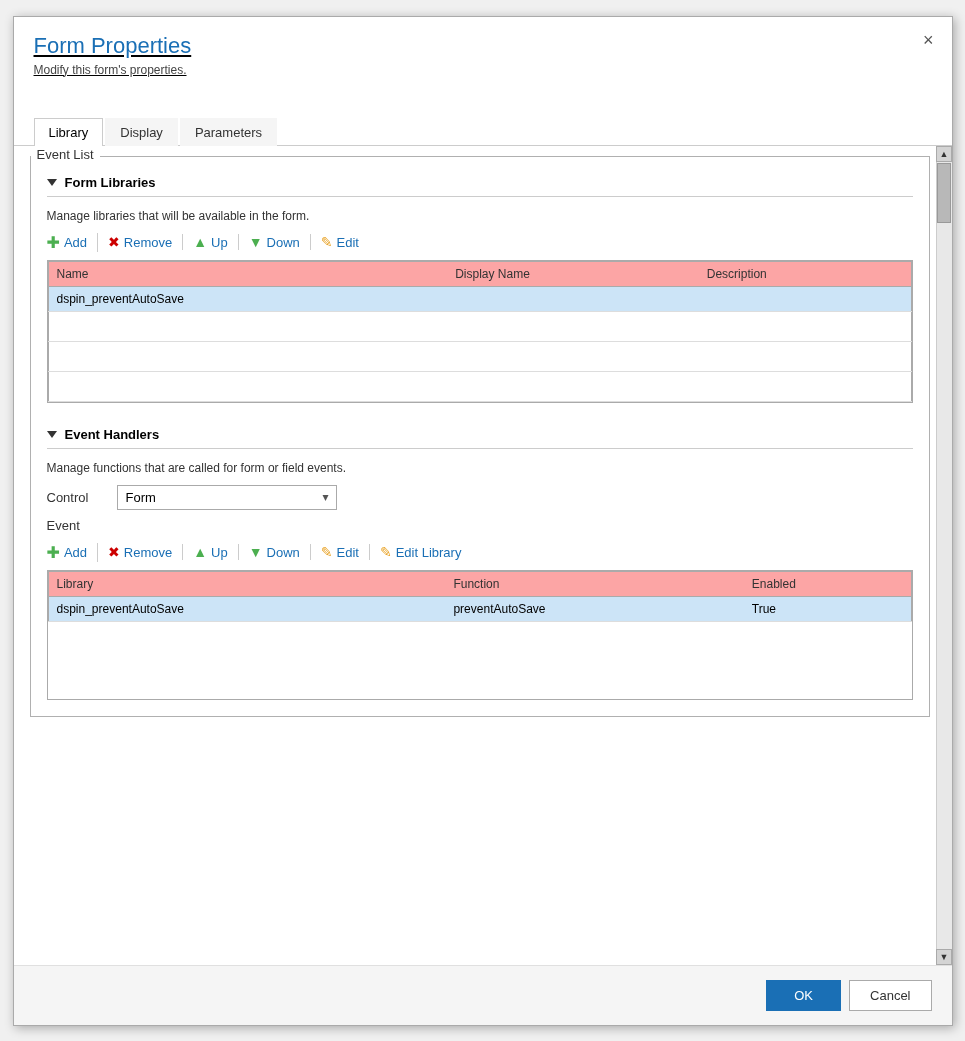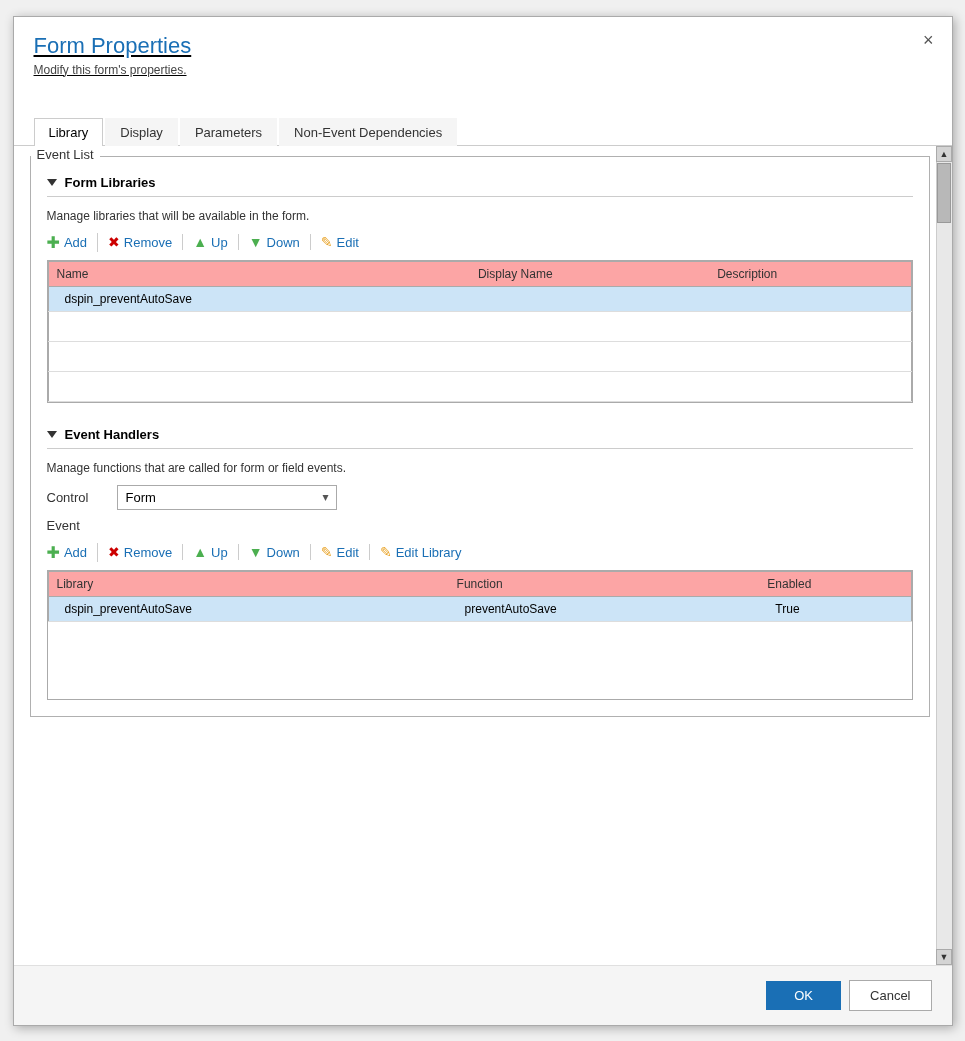--- a/index.html
+++ b/index.html
@@ -157,21 +157,21 @@
     .data-table th {
       background: #fca5a5;
       text-align: left;
       padding: 5px 8px;
       font-weight: 400;
       font-size: 12px;
       border-bottom: 1px solid #aaa;
       color: #333;
     }
     .data-table td {
-      padding: 5px 16px;
+      padding: 5px 8px;
       font-size: 12px;
       border-bottom: 1px solid #ddd;
     }
     .data-table tr.selected td {
       background: #cce4f7;
     }
     .table-wrapper {
       border: 1px solid #aaa;
       min-height: 130px;
     }
@@ -208,21 +208,20 @@
       border: 1px solid #aaa;
       background: #fff;
       font-size: 13px;
       appearance: none;
       cursor: pointer;
     }
 
     .dialog-footer {
       display: flex;
       justify-content: flex-end;
-      align-items: center;
       padding: 14px 20px;
       gap: 8px;
       border-top: 1px solid #e0e0e0;
       background: #f5f5f5;
       flex-shrink: 0;
     }
     .btn-ok {
       background: #1a6fb5;
       color: #fff;
       border: none;
@@ -290,21 +289,20 @@
   <div class="dialog-header">
     <div class="dialog-title">Form Properties</div>
     <div class="dialog-subtitle">Modify this form's properties.</div>
     <button class="close-btn">×</button>
   </div>
 
   <div class="tabs-bar">
     <div class="tab active">Library</div>
     <div class="tab">Display</div>
     <div class="tab">Parameters</div>
-    <div class="tab">Non-Event Dependencies</div>
   </div>
 
   <div class="scroll-container">
     <div class="content-scroll">
 
       <div class="section-box">
         <span class="section-legend">Event List</span>
 
         <div>
           <div class="section-title-row">

